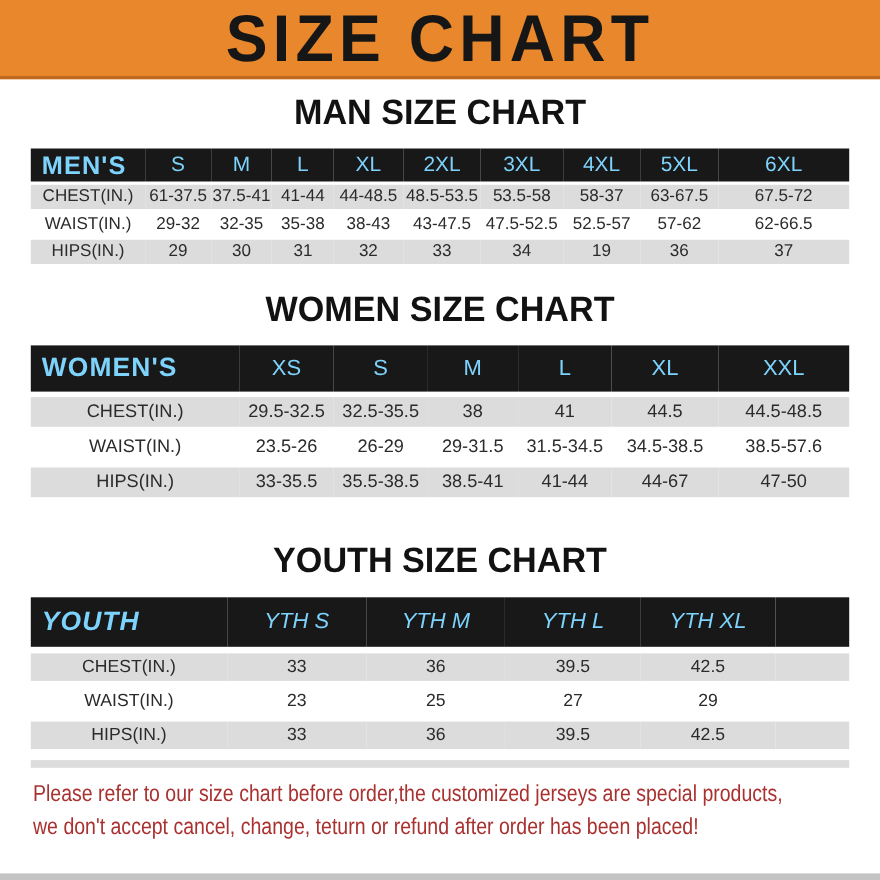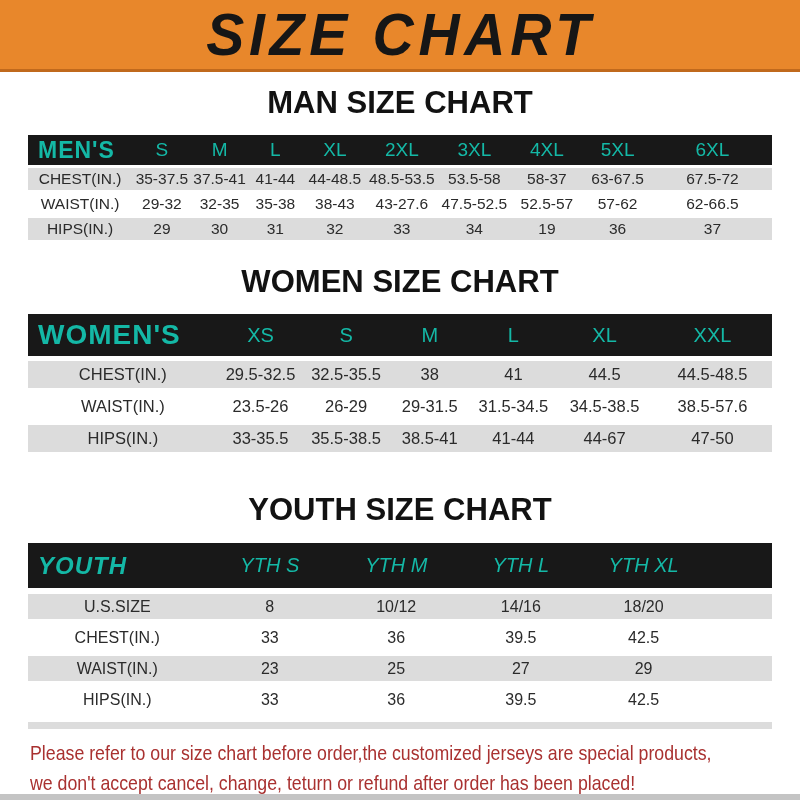--- a/index.html
+++ b/index.html
@@ -9,21 +9,21 @@
     font-family: "Liberation Sans", sans-serif;
     position: relative;
     overflow: hidden;
   }
 
   
   .banner {
     height: 69px;
     background: var(--banner-bg, #E8872B);
     border-bottom: 3px solid var(--banner-edge, #C0691C);
-    display: flex; align-items: center; justify-content: center; font-style: italic;
+    display: flex; align-items: center; justify-content: center;
   }
   .banner-title {
     font-size: 60px; font-weight: bold; letter-spacing: 5px;
     color: #161616;
     transform: scaleX(0.95);
     white-space: nowrap;
   }
 
   
   .section-heading {
@@ -41,31 +41,31 @@
     width: 744px; margin: 0 auto;
     border-collapse: separate;
     table-layout: fixed;
   }
   .table-s0 { border-spacing: 0 3px; margin-top: 14px; }
   .table-s1 { border-spacing: 0 5px; margin-top: 12px; }
   .table-s2 { border-spacing: 0 6px; margin-top: 12px; }
 
   .size-table thead th {
     background: var(--bar-bg, #181818);
-    color: #14b8a6; font-weight: normal;
+    color: #7dd3fc; font-weight: normal;
     padding: 0; text-align: center; vertical-align: middle;
   }
   .size-table th.corner {
     text-align: left; padding-left: 10px;
     font-weight: bold; letter-spacing: 1px;
   }
   .table-s0 thead th { height: 30px; font-size: 19px; }
   .table-s0 th.corner { font-size: 23px; }
   .table-s1 thead th { height: 42px; font-size: 20px; }
-  .table-s1 th.corner { font-size: 28px; margin-top: 36px; }
+  .table-s1 th.corner { font-size: 24px; margin-top: 36px; }
   .table-s2 thead th { height: 45px; font-size: 20px; font-style: italic; }
   .table-s2 th.corner { font-size: 24px; }
 
   .size-table tbody td {
     padding: 0; text-align: center; vertical-align: middle;
     color: #2b2b2b; background: #ffffff;
   }
   .table-s0 tbody td { height: 22px; font-size: 15.5px; }
   .table-s1 tbody td { height: 27px; font-size: 16.5px; }
   .table-s2 tbody td { height: 25px; font-size: 16px; }
@@ -125,37 +125,37 @@
           <th>2XL</th>
           <th>3XL</th>
           <th>4XL</th>
           <th>5XL</th>
           <th>6XL</th>
         </tr>
       </thead>
       <tbody>
         <tr>
           <td class="row-label">CHEST(IN.)</td>
-          <td>35-37.5</td>
+          <td>61-37.5</td>
           <td>37.5-41</td>
           <td>41-44</td>
           <td>44-48.5</td>
           <td>48.5-53.5</td>
           <td>53.5-58</td>
           <td>58-37</td>
           <td>63-67.5</td>
           <td>67.5-72</td>
         </tr>
         <tr>
           <td class="row-label">WAIST(IN.)</td>
           <td>29-32</td>
           <td>32-35</td>
           <td>35-38</td>
           <td>38-43</td>
-          <td>43-27.6</td>
+          <td>43-47.5</td>
           <td>47.5-52.5</td>
           <td>52.5-57</td>
           <td>57-62</td>
           <td>62-66.5</td>
         </tr>
         <tr>
           <td class="row-label">HIPS(IN.)</td>
           <td>29</td>
           <td>30</td>
           <td>31</td>
@@ -241,28 +241,20 @@
           <th class="corner">YOUTH</th>
           <th>YTH S</th>
           <th>YTH M</th>
           <th>YTH L</th>
           <th>YTH XL</th>
           <th></th>
         </tr>
       </thead>
       <tbody>
         <tr>
-          <td class="row-label">U.S.SIZE</td>
-          <td>8</td>
-          <td>10/12</td>
-          <td>14/16</td>
-          <td>18/20</td>
-          <td></td>
-        </tr>
-        <tr>
           <td class="row-label">CHEST(IN.)</td>
           <td>33</td>
           <td>36</td>
           <td>39.5</td>
           <td>42.5</td>
           <td></td>
         </tr>
         <tr>
           <td class="row-label">WAIST(IN.)</td>
           <td>23</td>

